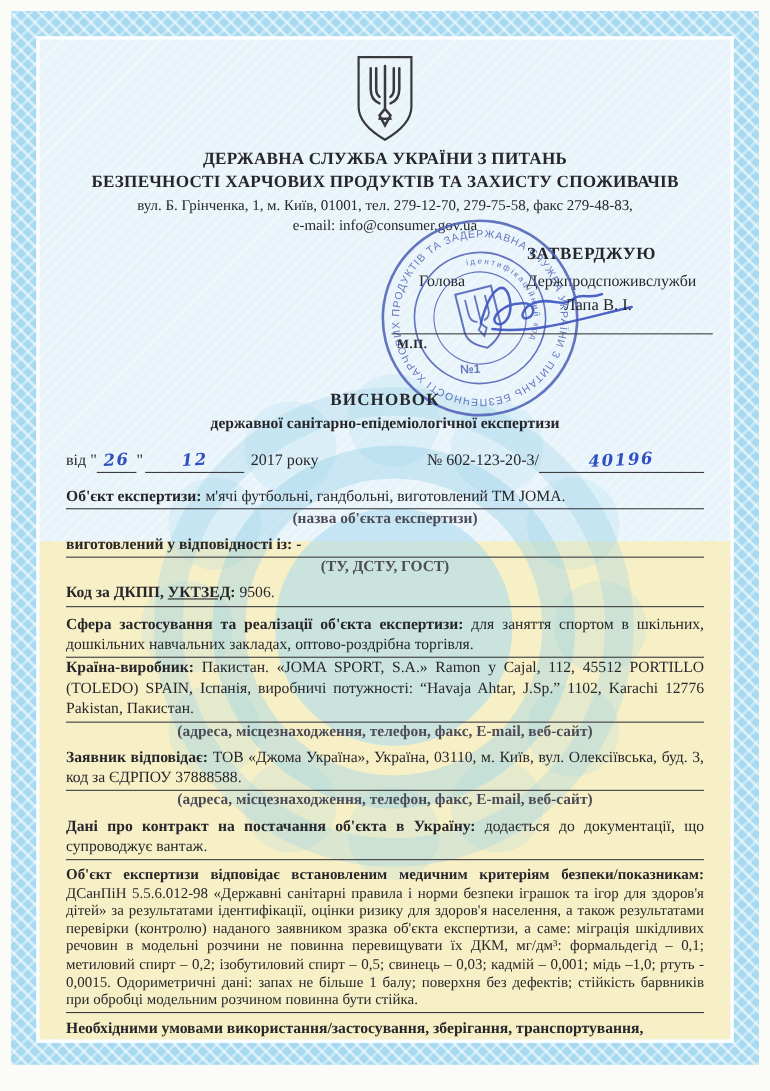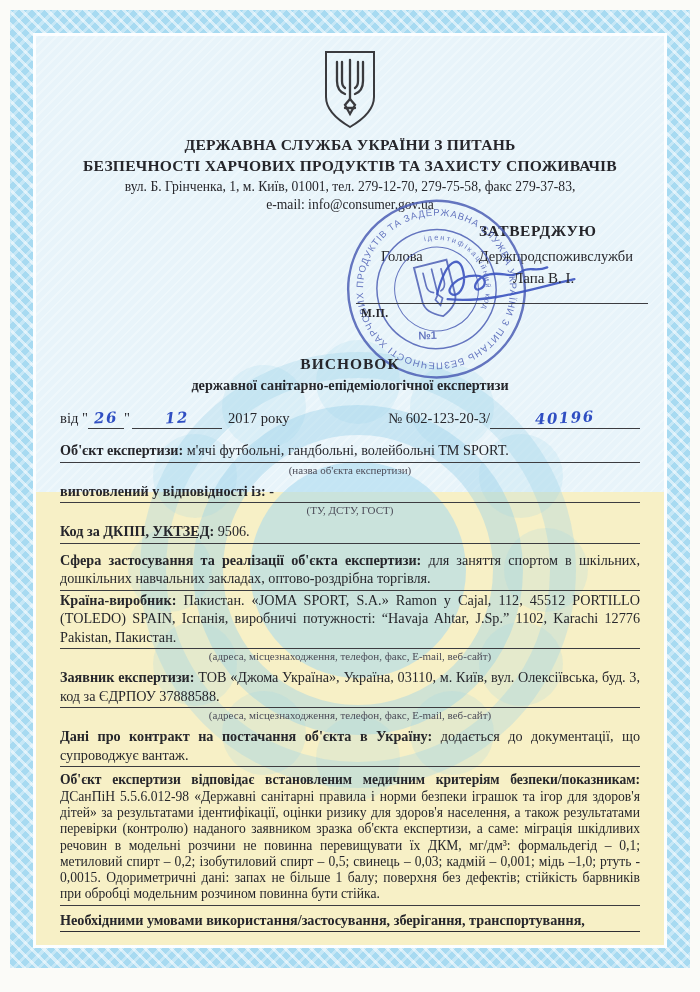--- a/index.html
+++ b/index.html
@@ -45,21 +45,21 @@
         letter-spacing:1.5px;display:inline-block;transform:rotate(-3deg);font-size:15px;}
   .u-day{display:inline-block;border-bottom:1.2px solid #3c3c40;padding:0 5px;min-width:26px;text-align:center;}
   .u-month{display:inline-block;border-bottom:1.2px solid #3c3c40;padding:0 8px;min-width:74px;text-align:center;margin:0 6px 0 2px;}
   .u-num{display:inline-block;border-bottom:1.2px solid #3c3c40;padding:0 10px;min-width:130px;text-align:center;}
 
   .fields{margin-top:12px;}
   .field{margin-bottom:5px;}
   .ftext{margin:0;padding-bottom:2px;border-bottom:1.3px solid #3c3c40;text-align:justify;}
   .lbl{font-weight:bold;}
   .u{text-decoration:underline;}
-  .caption{text-align:center;font-size:11px;color:#4c4c58;line-height:1.2;padding-top:1px;}
+  .caption{text-align:center;font-size:14px;color:#4c4c58;line-height:1.2;padding-top:1px;font-weight:bold;}
   .bigpara .ftext{font-size:13.6px;line-height:1.2;}
   .finline .ftext{font-weight:bold;border-bottom:1.6px solid #2e2e32;}
   .mb7{margin-bottom:7px;font-family:Liberation Serif, serif;} .mb6{margin-bottom:0;}
 </style>
 </head>
 <body>
 
 <div class="page">
   <div class="frame">
     <div class="inner">
@@ -103,21 +103,21 @@
               <path d="M37 13 v19 q0 5 -3 7"></path>
               <path d="M29 50 l-5 6 5 9 5 -9 z"></path>
               <path d="M24 59 h10"></path>
             </g>
           </svg>
         </div>
 
         <div class="org-header">
           <div class="org-line">ДЕРЖАВНА СЛУЖБА УКРАЇНИ З ПИТАНЬ</div>
           <div class="org-line">БЕЗПЕЧНОСТІ ХАРЧОВИХ ПРОДУКТІВ ТА ЗАХИСТУ СПОЖИВАЧІВ</div>
-          <div class="org-addr">вул. Б. Грінченка, 1, м. Київ, 01001, тел. 279-12-70, 279-75-58, факс 279-37-83,</div>
+          <div class="org-addr">вул. Б. Грінченка, 1, м. Київ, 01001, тел. 279-12-70, 279-75-58, факс 279-48-83,</div>
           <div class="org-mail">e-mail: info@consumer.gov.ua</div>
         </div>
 
         <div class="approval">
           <div class="stamp">
             <svg width="186" height="186" viewBox="0 0 200 200">
               <g fill="none" stroke="#4d5fb5">
                 <circle cx="100" cy="100" r="95" stroke-width="2.6"></circle>
                 <circle cx="100" cy="100" r="64" stroke-width="1.6"></circle>
                 <circle cx="100" cy="100" r="45" stroke-width="1.1"></circle>
@@ -173,21 +173,21 @@
               <span>від "</span><span class="u-day"><span class="hand">26</span></span><span>"</span><span class="u-month"><span class="hand">12</span></span><span>2017 року</span>
             </div>
             <div>
               <span>№ 602-123-20-3/</span><span class="u-num"><span class="hand">40196</span></span>
             </div>
           </div>
 
           <div class="fields">
 
             <div class="field">
-              <p class="ftext"><span class="lbl">Об'єкт експертизи:</span> <span>м'ячі футбольні, гандбольні, волейбольні ТМ SPORT.</span></p>
+              <p class="ftext"><span class="lbl">Об'єкт експертизи:</span> <span>м'ячі футбольні, гандбольні, виготовлений ТМ JOMA.</span></p>
               <div class="caption">(назва об'єкта експертизи)</div>
             </div>
 
             <div class="field">
               <p class="ftext"><span class="lbl">виготовлений у відповідності із: -</span></p>
               <div class="caption">(ТУ, ДСТУ, ГОСТ)</div>
             </div>
 
             <div class="field mb7">
               <p class="ftext"><span class="lbl">Код за ДКПП,</span> <span class="lbl u">УКТЗЕД</span><span class="lbl">:</span> <span>9506.</span></p>
@@ -196,21 +196,21 @@
             <div class="field mb6">
               <p class="ftext"><span class="lbl">Сфера застосування та реалізації об'єкта експертизи:</span> <span>для заняття спортом в шкільних, дошкільних навчальних закладах, оптово-роздрібна торгівля.</span></p>
             </div>
 
             <div class="field">
               <p class="ftext"><span class="lbl">Країна-виробник:</span> <span>Пакистан. «JOMA SPORT, S.A.» Ramon y Cajal, 112, 45512 PORTILLO (TOLEDO) SPAIN, Іспанія, виробничі потужності: “Havaja Ahtar, J.Sp.” 1102, Karachi 12776 Pakistan, Пакистан.</span></p>
               <div class="caption">(адреса, місцезнаходження, телефон, факс, E-mail, веб-сайт)</div>
             </div>
 
             <div class="field">
-              <p class="ftext"><span class="lbl">Заявник експертизи:</span> <span>ТОВ «Джома Україна», Україна, 03110, м. Київ, вул. Олексіївська, буд. 3, код за ЄДРПОУ 37888588.</span></p>
+              <p class="ftext"><span class="lbl">Заявник відповідає:</span> <span>ТОВ «Джома Україна», Україна, 03110, м. Київ, вул. Олексіївська, буд. 3, код за ЄДРПОУ 37888588.</span></p>
               <div class="caption">(адреса, місцезнаходження, телефон, факс, E-mail, веб-сайт)</div>
             </div>
 
             <div class="field">
               <p class="ftext"><span class="lbl">Дані про контракт на постачання об'єкта в Україну:</span> <span>додається до документації, що супроводжує вантаж.</span></p>
             </div>
 
             <div class="field bigpara">
               <p class="ftext"><span class="lbl">Об'єкт експертизи відповідає встановленим медичним критеріям безпеки/показникам:</span> <span>ДСанПіН 5.5.6.012-98 «Державні санітарні правила і норми безпеки іграшок та ігор для здоров'я дітей» за результатами ідентифікації, оцінки ризику для здоров'я населення, а також результатами перевірки (контролю) наданого заявником зразка об'єкта експертизи, а саме: міграція шкідливих речовин в модельні розчини не повинна перевищувати їх ДКМ, мг/дм³: формальдегід – 0,1; метиловий спирт – 0,2; ізобутиловий спирт – 0,5; свинець – 0,03; кадмій – 0,001; мідь –1,0; ртуть - 0,0015. Одориметричні дані: запах не більше 1 балу; поверхня без дефектів; стійкість барвників при обробці модельним розчином повинна бути стійка.</span></p>
             </div>

